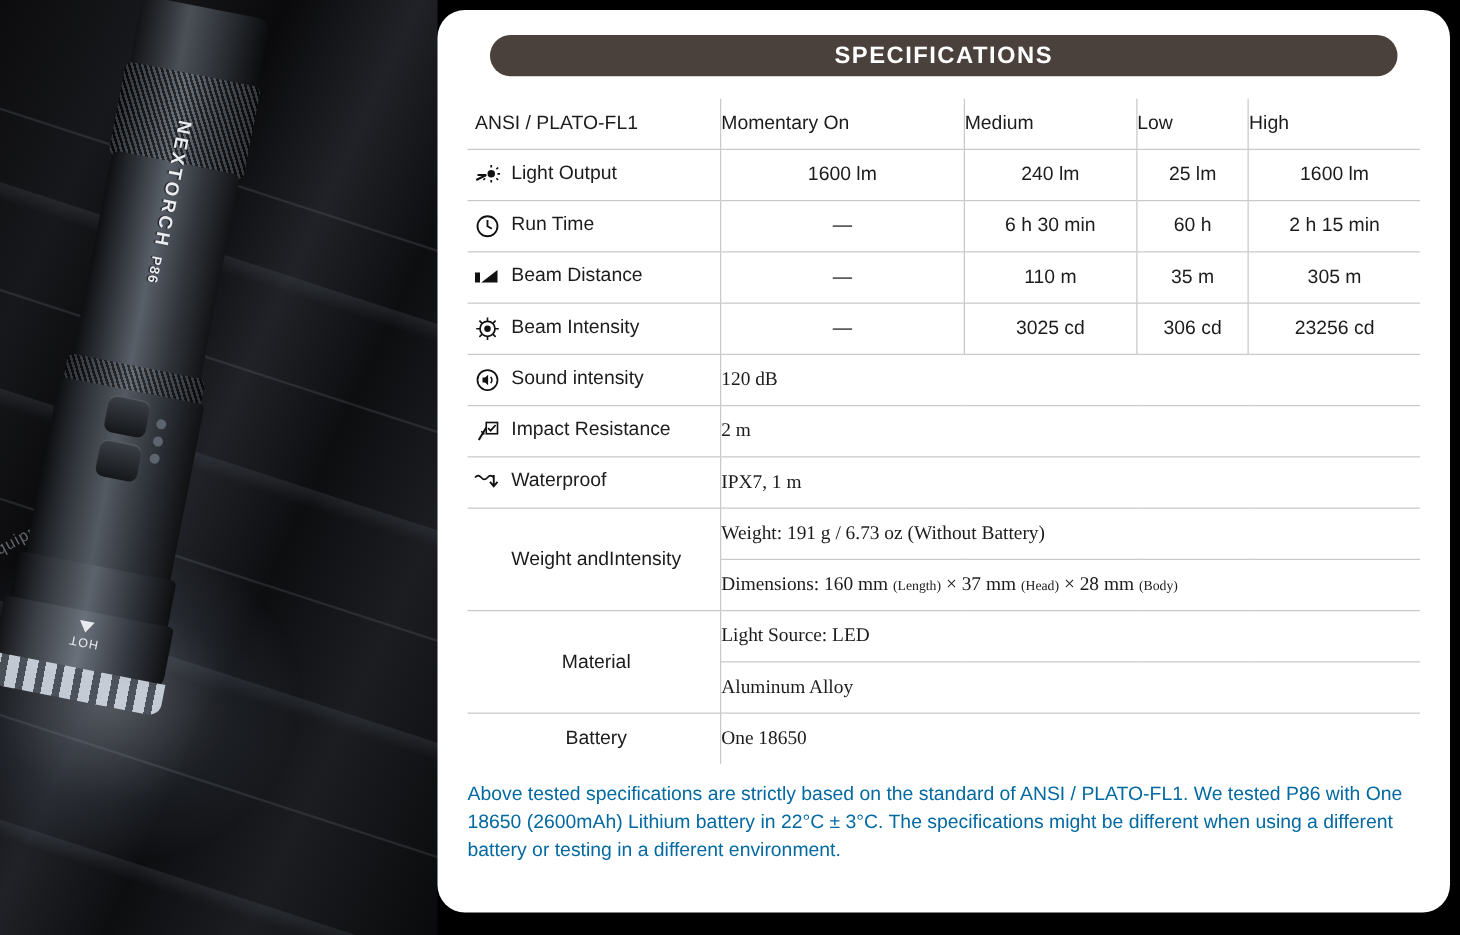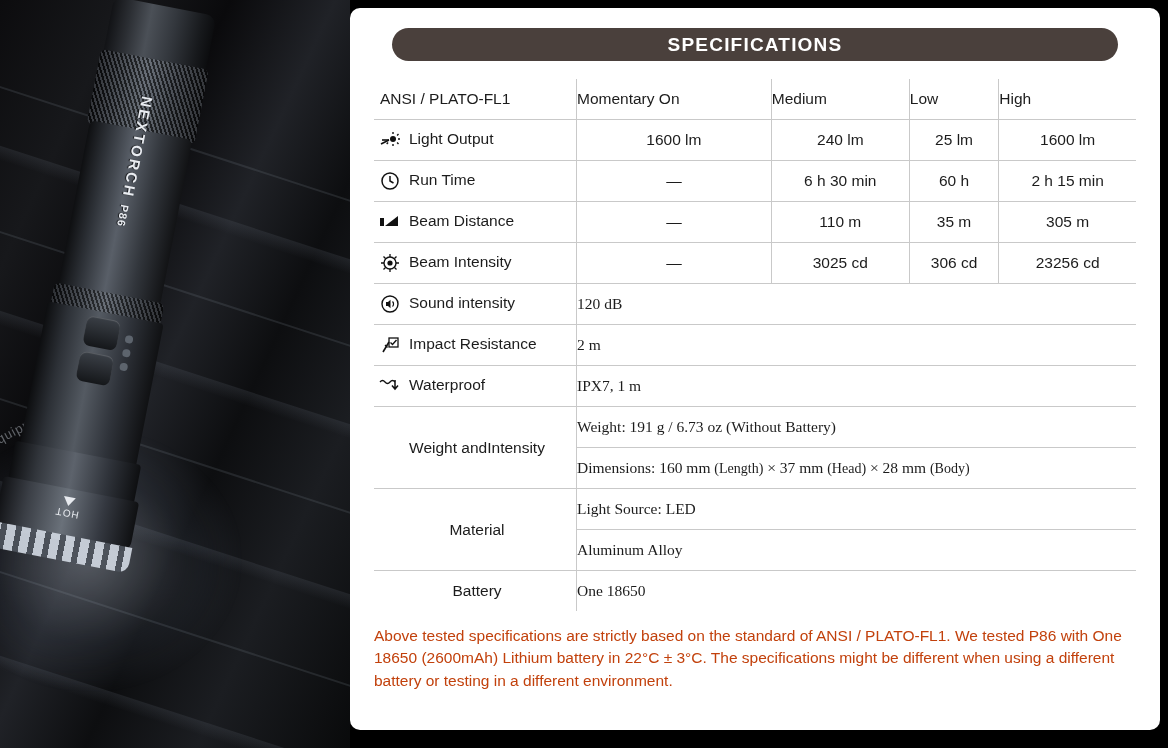--- a/index.html
+++ b/index.html
@@ -170,21 +170,21 @@
   }
 
   
   #card {
     position: absolute;
     left: 350px;
     top: 8px;
     width: 810px;
     height: 722px;
     background: #fff;
-    border-radius: 10px;
+    border-radius: 22px;
   }
   #banner {
     margin: 20px auto 0;
     width: 726px;
     height: 33px;
     background: #4a403c;
     border-radius: 17px;
     color: #fff;
     font-size: 19px;
     font-weight: bold;
@@ -237,28 +237,28 @@
     font-family: Liberation Serif, serif;
   }
   .ico {
     width: 24px; height: 20px;
     display: inline-flex;
     align-items: center;
     justify-content: center;
     flex: 0 0 auto;
   }
   .two-line { line-height: 1.25; }
-  .sub { font-size: 14px; }
+  .sub { font-size: 11px; }
 
   #note {
     margin: 14px auto 0;
     width: 762px;
     font-size: 15.5px;
     line-height: 1.45;
-    color: #c2410c;
+    color: #0369a1;
   }
 </style>
 </head>
 <body>
 
 <div id="photo">
   <div class="plank" style="top:60px;  transform: rotate(18deg);"></div>
   <div class="plank wide" style="top:120px; transform: rotate(18deg);"></div>
   <div class="plank" style="top:205px; transform: rotate(18deg);"></div>
   <div class="plank wide" style="top:285px; transform: rotate(18deg);"></div>

